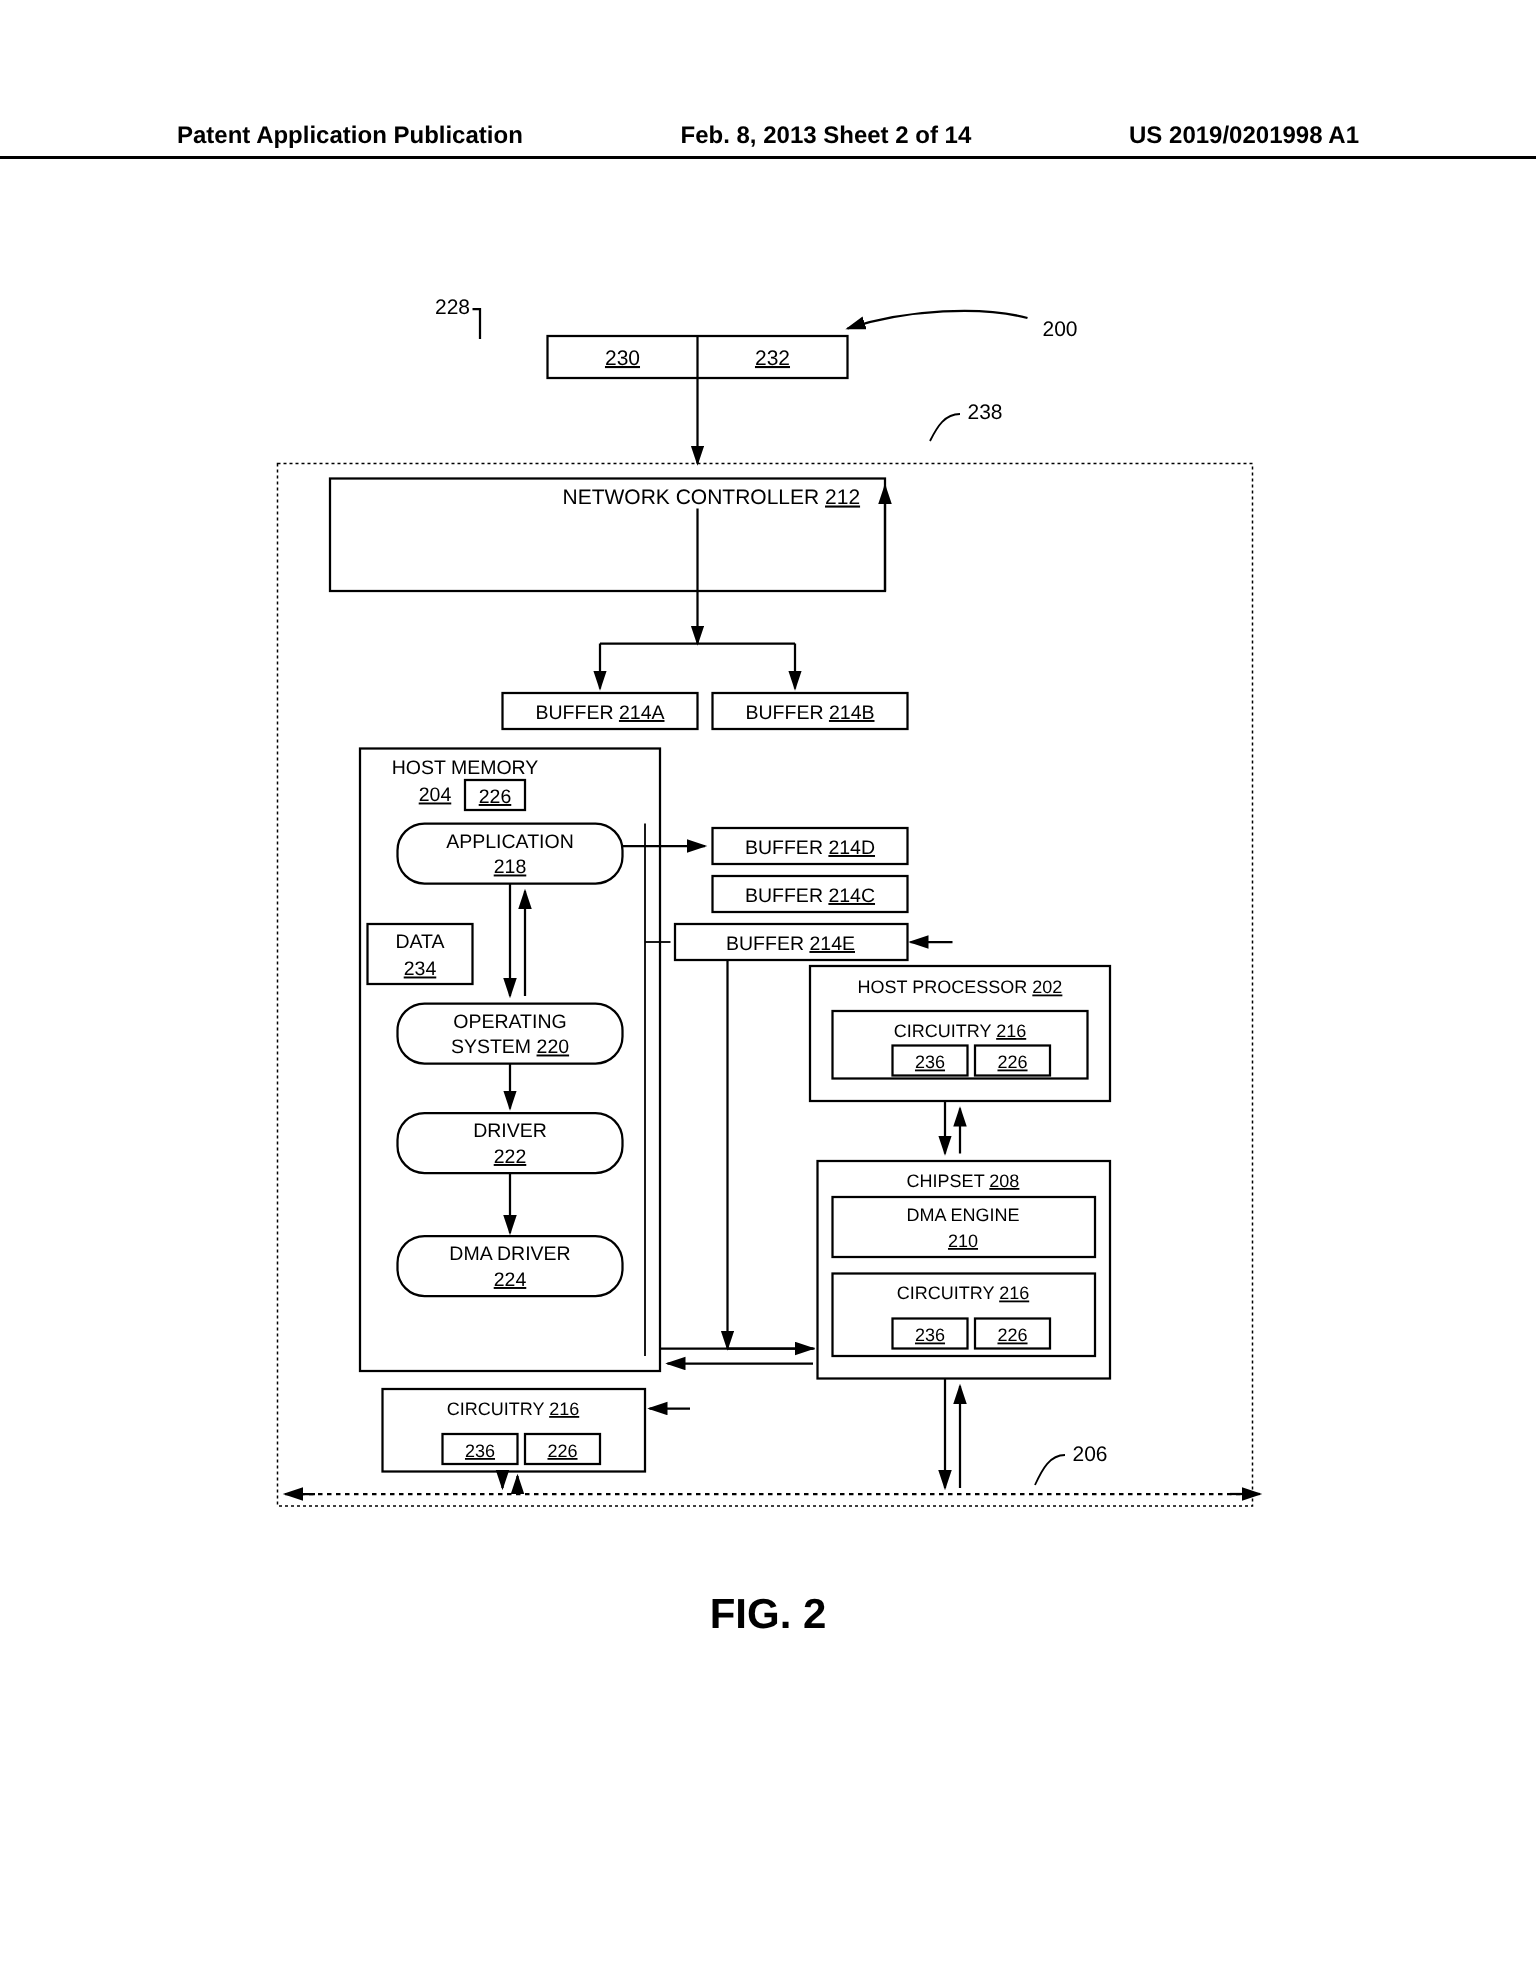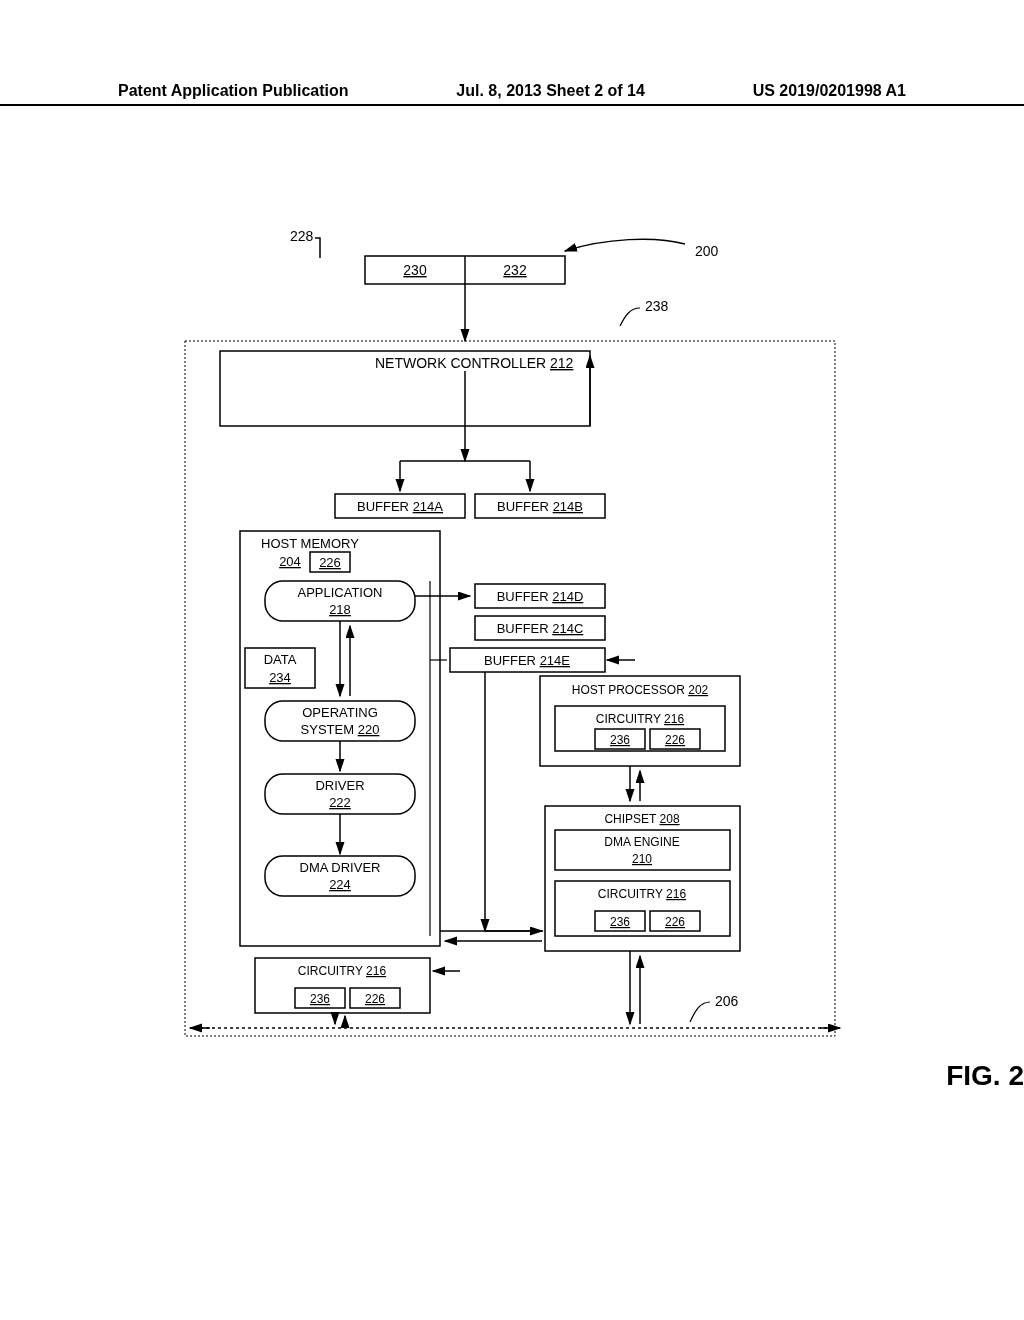--- a/index.html
+++ b/index.html
@@ -23,48 +23,48 @@
     border-bottom: 2px solid black;
     display: flex;
     justify-content: space-between;
     font-size: 16px;
     font-weight: bold;
     padding: 0 118px 4px 118px;
     box-sizing: border-box;
   }
   .svg-container {
     position: absolute;
-    top: 216px;
+    top: 184px;
     left: 175px;
     width: 690px;
     height: 860px;
   }
   .figlabel {
     position: absolute;
     top: 1060px;
     left: 0;
     width: 1024px;
-    text-align: right;
+    text-align: center;
     font-size: 28px;
     font-weight: bold;
   }
   text {
     font-family: Arial, Helvetica, sans-serif;
   }
   .underline {
     text-decoration: underline;
   }
 </style>
 </head>
 <body>
 
 <div class="page">
   <div class="header">
     <span>Patent Application Publication</span>
-    <span>Jul. 8, 2013  Sheet 2 of 14</span>
+    <span>Feb. 8, 2013  Sheet 2 of 14</span>
     <span>US 2019/0201998 A1</span>
   </div>
 
   <div class="svg-container">
     <svg width="690" height="860" viewBox="0 0 690 860">
       <defs>
         <marker id="arrow" markerWidth="10" markerHeight="10" refX="8" refY="3" orient="auto" markerUnits="strokeWidth">
           <path d="M0,0 L0,6 L9,3 z" fill="black"></path>
         </marker>
       </defs>

